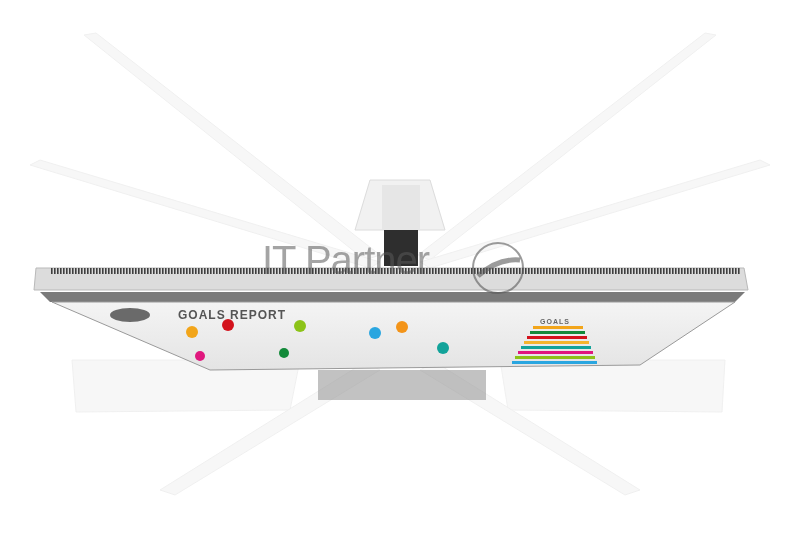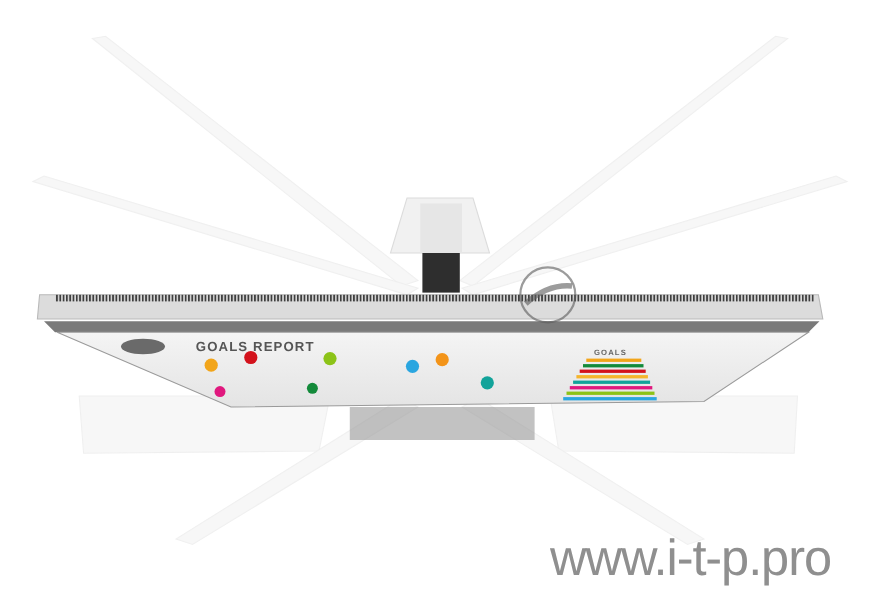--- a/index.html
+++ b/index.html
@@ -79,18 +79,18 @@
       <rect x="521" y="346" width="70" height="3" fill="#12a39a"></rect>
       <rect x="518" y="351" width="75" height="3" fill="#e0187e"></rect>
       <rect x="515" y="356" width="80" height="3" fill="#8cc318"></rect>
       <rect x="512" y="361" width="85" height="3" fill="#2aa6e0"></rect>
     </g>
   </svg>
 
   <div style="position:absolute;left:178px;top:308px;font-size:12px;font-weight:bold;color:#555;letter-spacing:1px;">GOALS REPORT</div>
   <div style="position:absolute;left:540px;top:318px;font-size:7px;font-weight:bold;color:#666;letter-spacing:1px;">GOALS</div>
 
+  <div class="wm-brand">IT Partner</div>
   <svg width="60" height="60" style="position:absolute;left:468px;top:238px;">
     <circle cx="30" cy="30" r="25" fill="none" stroke="rgba(90,90,90,.6)" stroke-width="2"></circle>
     <path d="M10 38 Q30 20 52 22" stroke="rgba(90,90,90,.6)" stroke-width="5" fill="none"></path>
   </svg>
-  <div class="wm-url">www.i-t-p.pro</div>
 </div>
 
 </body></html>

